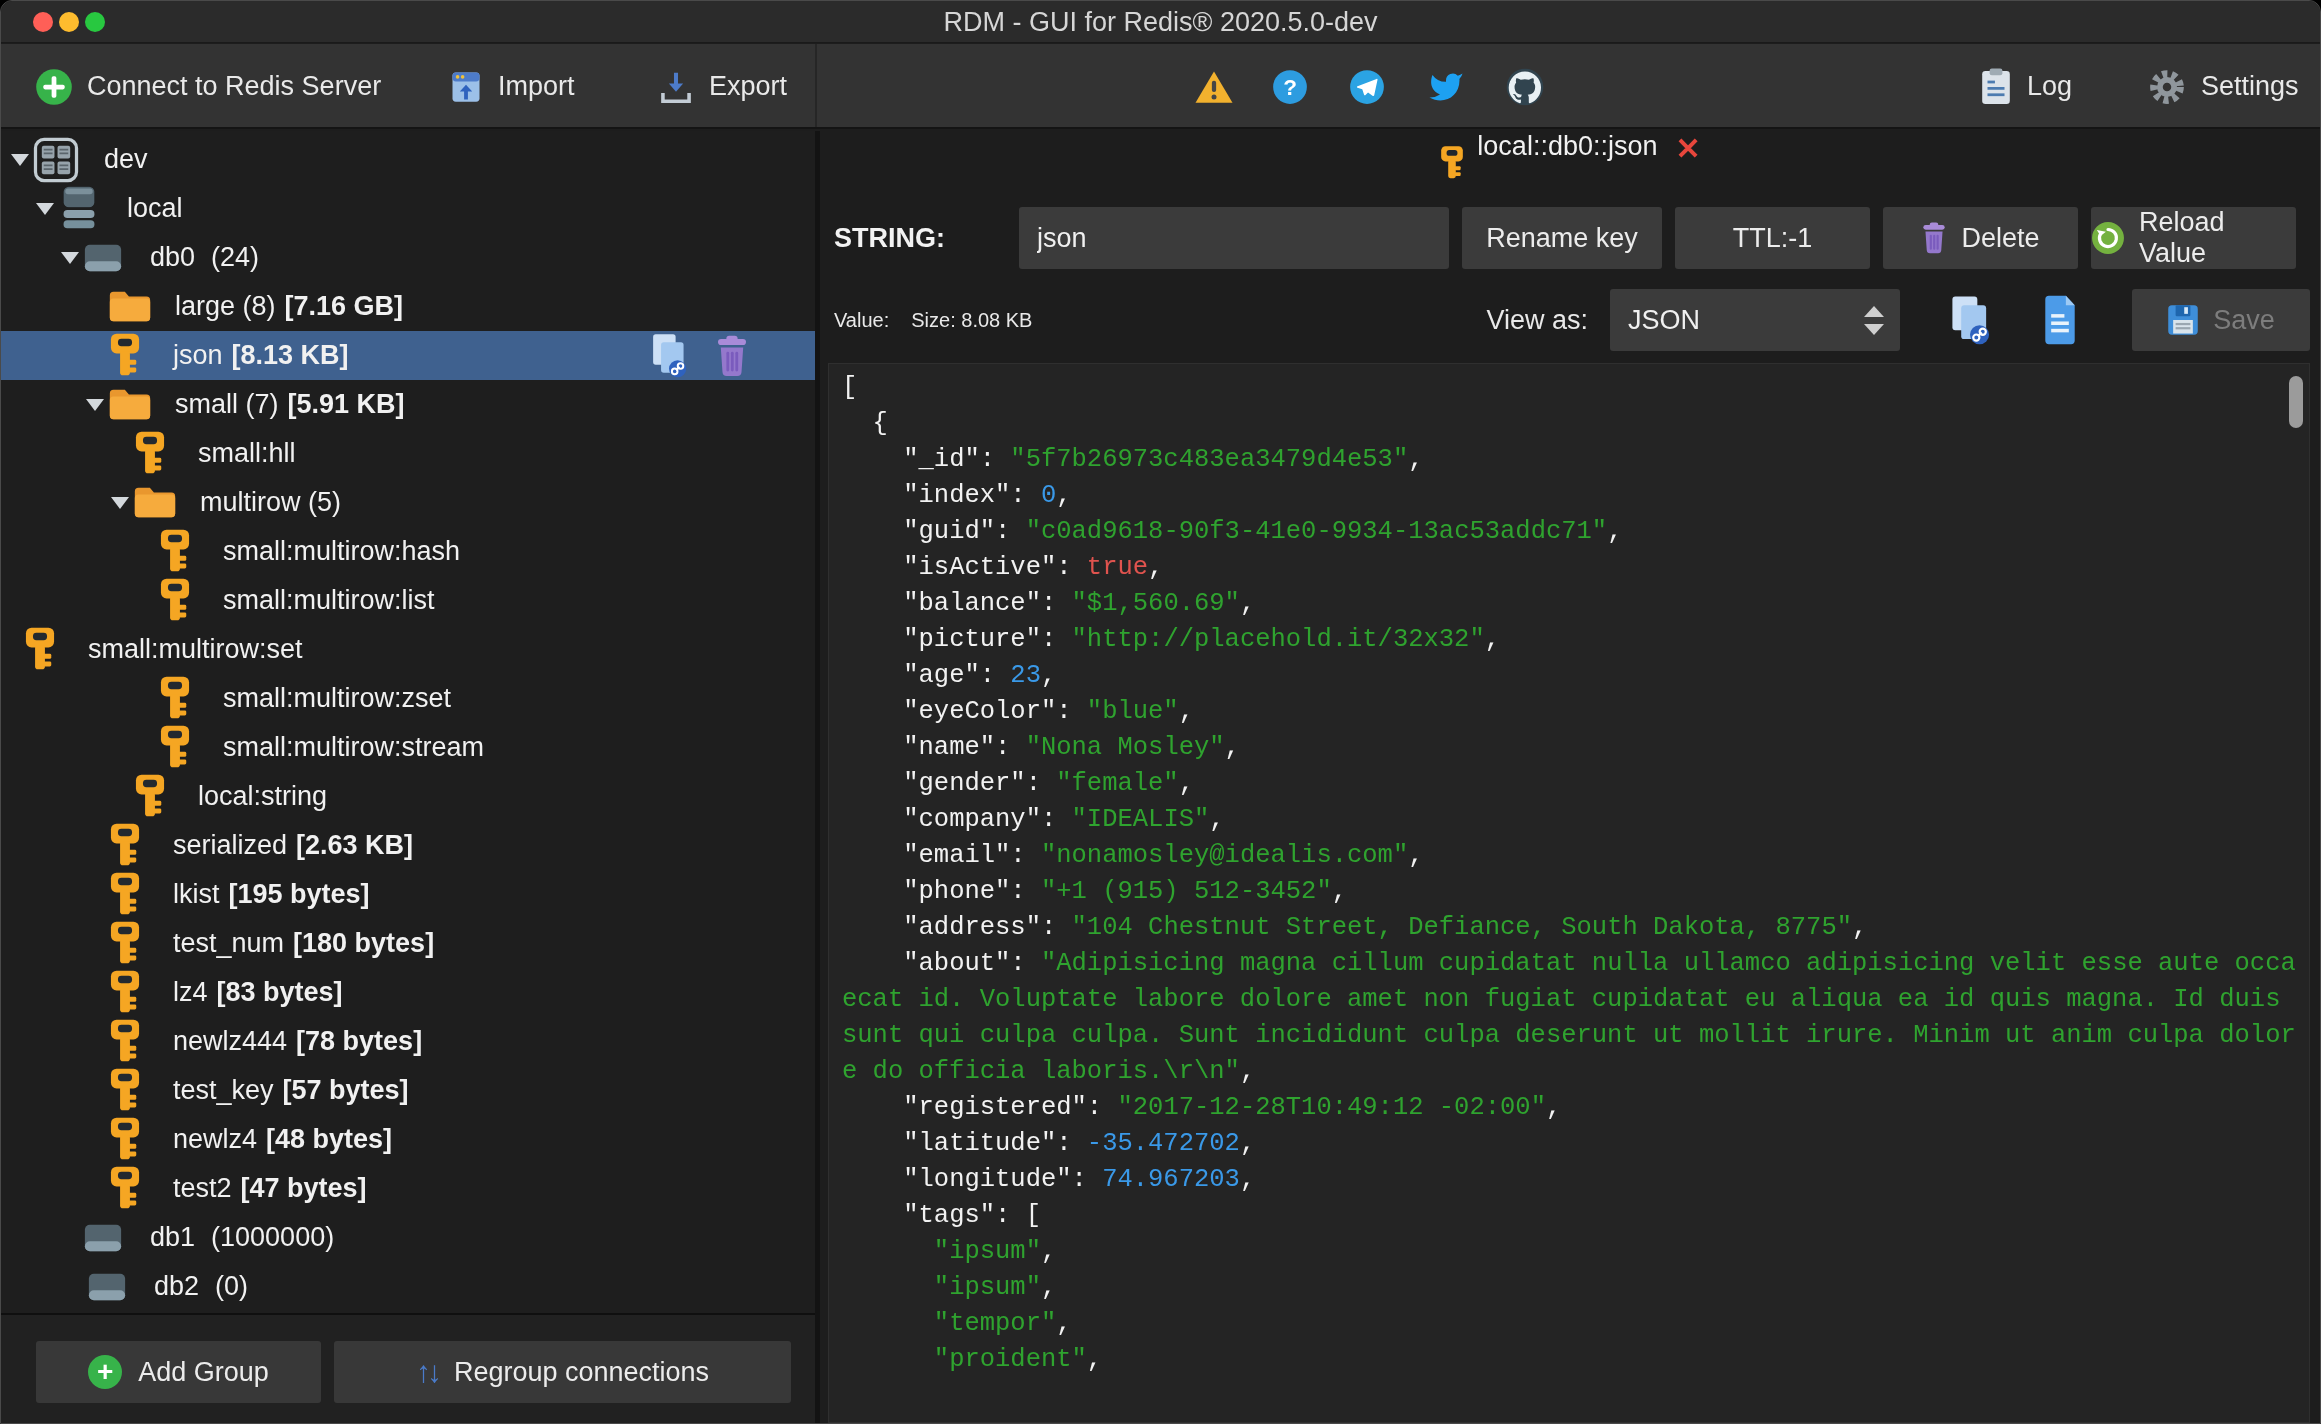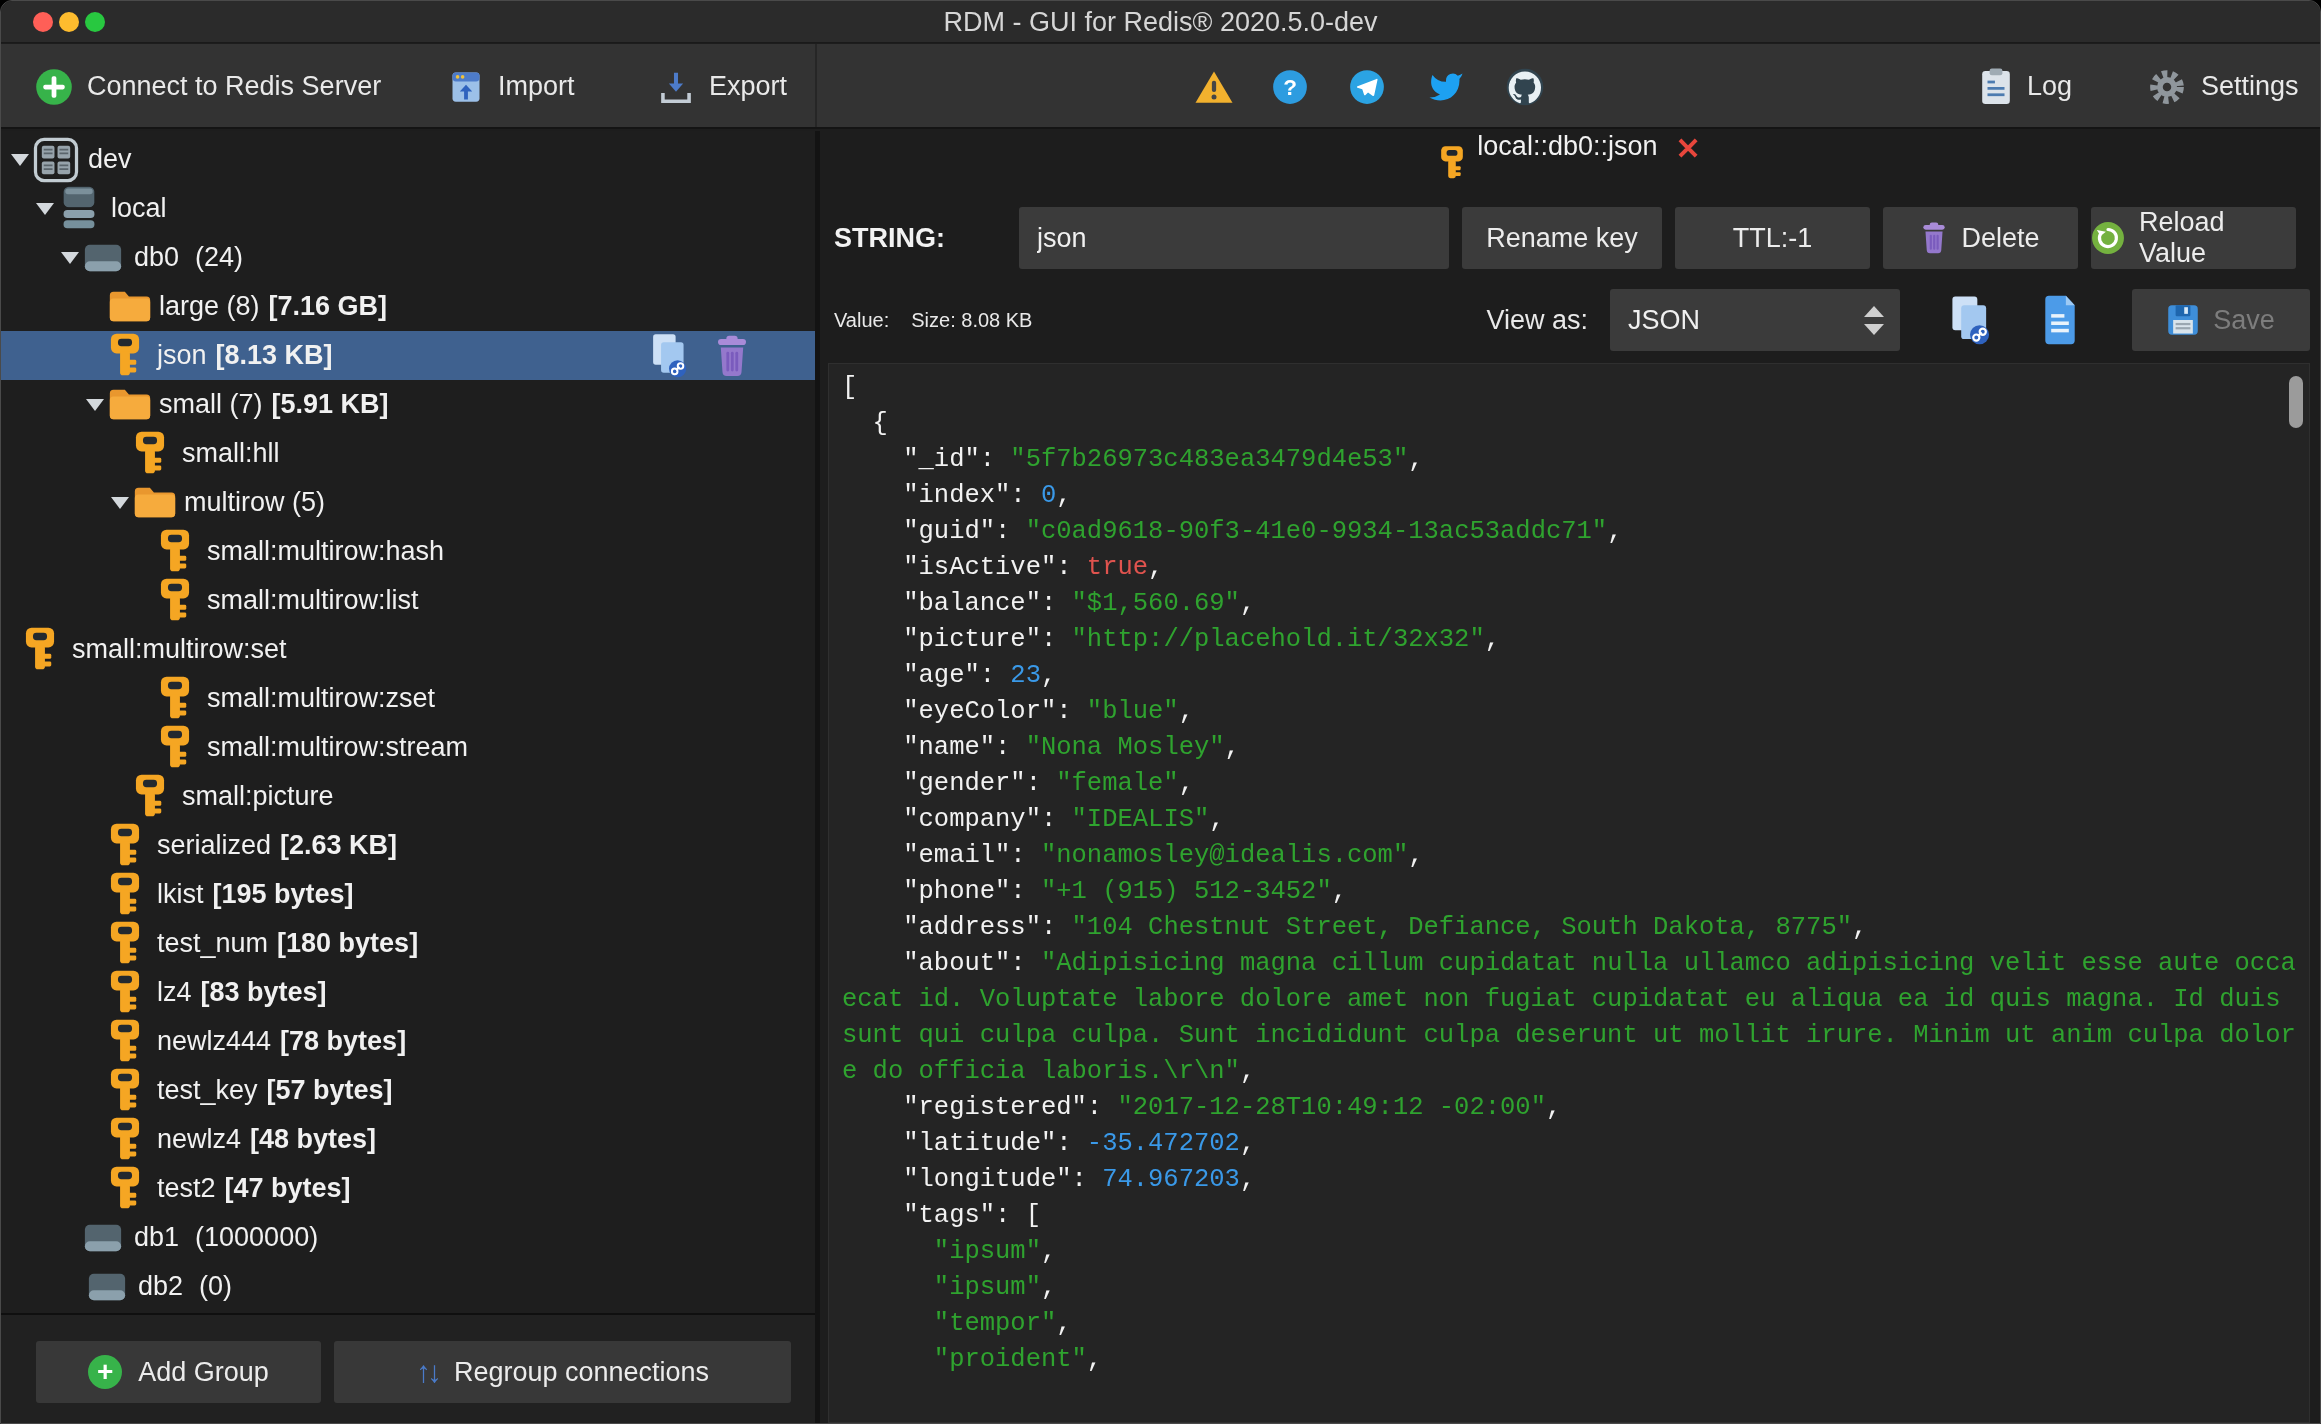--- a/index.html
+++ b/index.html
@@ -32,21 +32,21 @@
   .right-panel{ position:absolute; left:819px; right:0; top:0; height:100%; background:#1d1d1d; }
 
   
   .tree{ position:absolute; left:0; top:0; width:100%; height:1182px; overflow:hidden; padding-top:4px; }
   .tree-row{ display:flex; align-items:center; height:49px; color:#f1f1f1; font-size:27px; white-space:nowrap; }
   .tree-row.selected{ background:#3f618f; }
   .expander, .expander-spacer{ width:22px; display:inline-flex; justify-content:flex-start; flex:0 0 22px; }
   .expander::after{ content:""; width:0; height:0; border-left:9px solid transparent;
                     border-right:9px solid transparent; border-top:12px solid #d3d8dc; }
   .tree-icon{ display:inline-flex; align-items:center; justify-content:center; }
-  .tree-label{ margin-left:0;text-align:right; }
+  .tree-label{ margin-left:16px;text-align:right; }
   .tree-count{ margin-left:16px; }
   .tree-size{ font-weight:700; margin-left:9px; }
   .row-actions{ margin-left:auto; padding-right:66px; display:flex; align-items:center; gap:26px; }
 
   .left-footer{ position:absolute; left:0; top:1182px; width:100%; bottom:0; background:#212121;
                 border-top:2px solid #0f0f0f; }
   .footer-btn{ position:absolute; top:26px; height:62px; background:#383838; border-radius:3px;
                display:flex; align-items:center; justify-content:center; gap:16px;
                color:#ececec; font-size:27px; cursor:default; }
   .btn-add-group{ left:35px; width:285px; }
@@ -399,21 +399,21 @@
             <span class="expander-spacer"></span>
             <span class="tree-icon" style="width:34px;margin-right:15px">
               <svg width="34" height="45" viewBox="0 0 24 32">
                 <rect x="2" y="0.5" width="20" height="14" rx="4" fill="#f5a623"></rect>
                 <rect x="7" y="4" width="10" height="5.4" rx="2.4" fill="#23292f"></rect>
                 <rect x="8.5" y="13" width="7" height="17" rx="2" fill="#f5a623"></rect>
                 <rect x="14.5" y="19" width="5.5" height="3.6" rx="1" fill="#f5a623"></rect>
                 <rect x="14.5" y="24.5" width="5.5" height="3.6" rx="1" fill="#f5a623"></rect>
               </svg>
             </span>
-            <span class="tree-label">small:picture</span>
+            <span class="tree-label">local:string</span>
           </div>
           <div class="tree-row" style="padding-left: 85px;">
             <span class="expander-spacer"></span>
             <span class="tree-icon" style="width:34px;margin-right:15px">
               <svg width="34" height="45" viewBox="0 0 24 32">
                 <rect x="2" y="0.5" width="20" height="14" rx="4" fill="#f5a623"></rect>
                 <rect x="7" y="4" width="10" height="5.4" rx="2.4" fill="#23292f"></rect>
                 <rect x="8.5" y="13" width="7" height="17" rx="2" fill="#f5a623"></rect>
                 <rect x="14.5" y="19" width="5.5" height="3.6" rx="1" fill="#f5a623"></rect>
                 <rect x="14.5" y="24.5" width="5.5" height="3.6" rx="1" fill="#f5a623"></rect>

